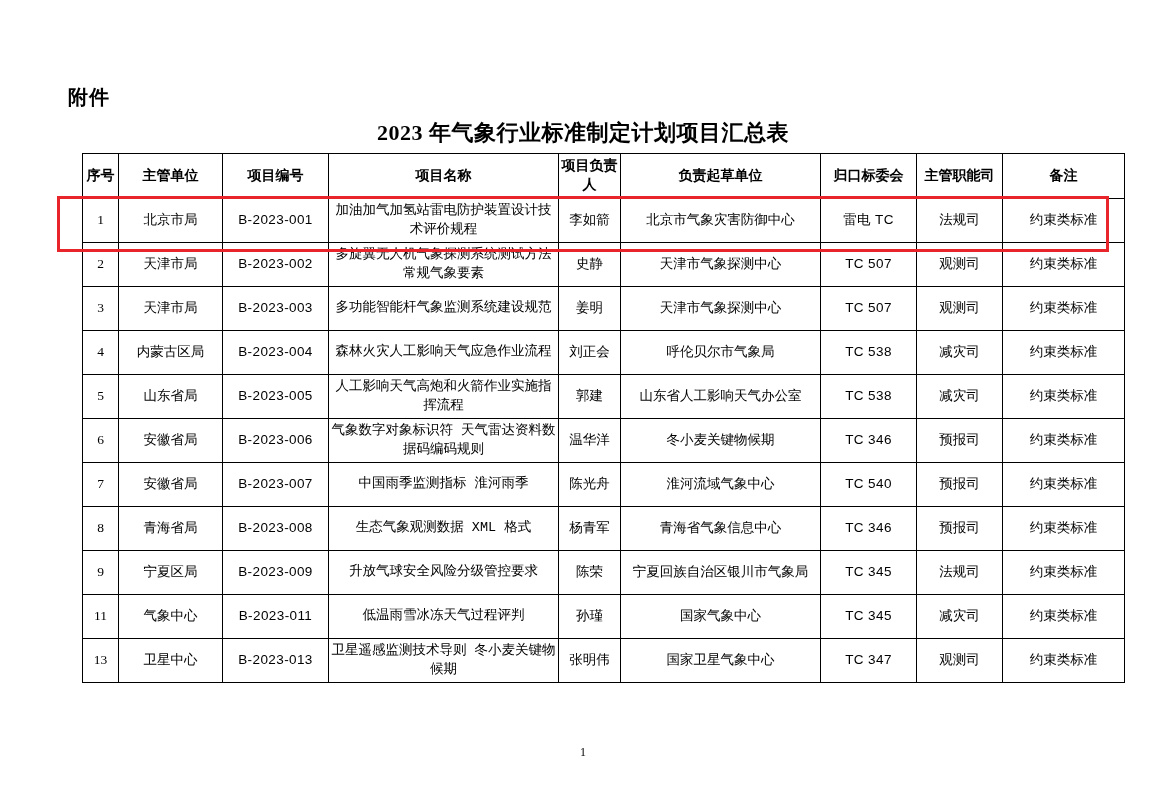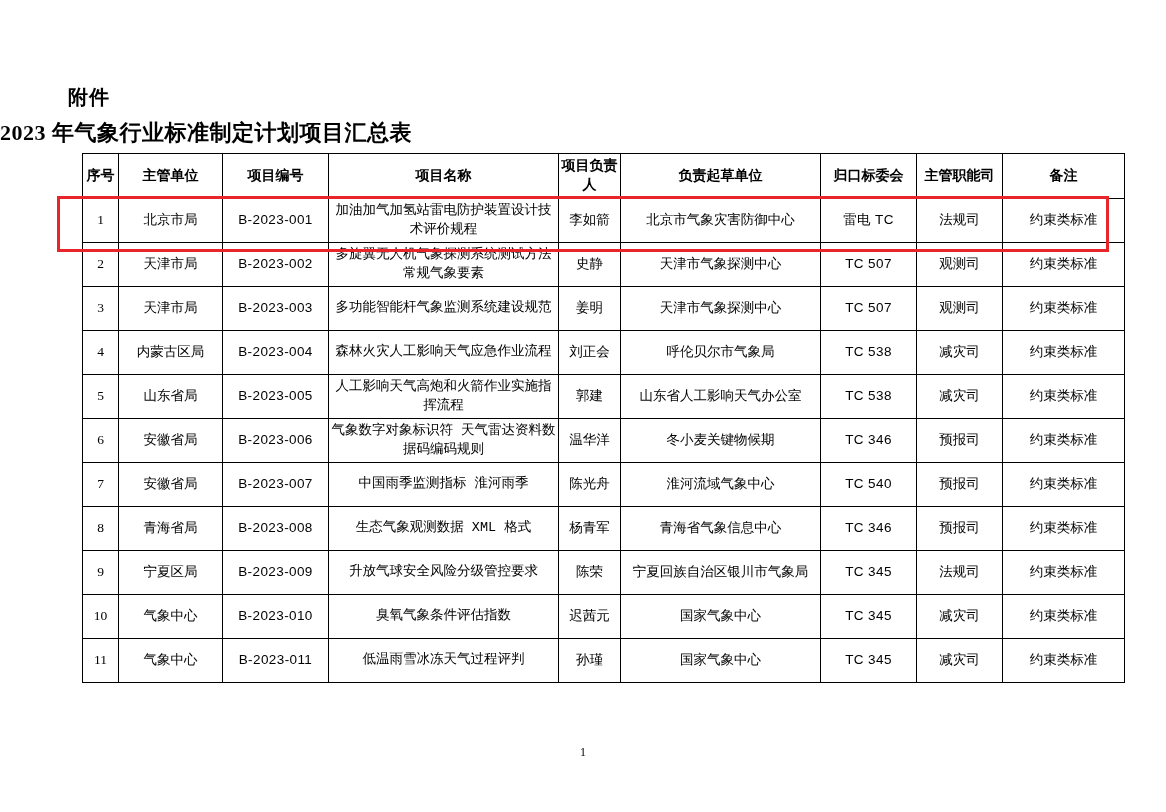--- a/index.html
+++ b/index.html
@@ -27,21 +27,21 @@
     top: 84px;
     font-size: 20px;
     font-weight: bold;
     letter-spacing: 1px;
   }
   .doc-title {
     position: absolute;
     left: 0;
     top: 118px;
     width: 1166px;
-    text-align: left;
+    text-align: center;
     font-size: 22px;
     font-weight: bold;
     letter-spacing: 0.5px;
   }
   .table-wrap {
     position: absolute;
     left: 62px;
     top: 153px;
     width: 1042px;
     margin-left: 20px;
@@ -238,41 +238,41 @@
           <td>宁夏区局</td>
           <td class="code">B-2023-009</td>
           <td class="name">升放气球安全风险分级管控要求</td>
           <td>陈荣</td>
           <td>宁夏回族自治区银川市气象局</td>
           <td class="code">TC 345</td>
           <td>法规司</td>
           <td>约束类标准</td>
         </tr>
         <tr>
-          <td>10</td>
-          <td>气象中心</td>
-          <td class="code">B-2023-010</td>
-          <td class="name">臭氧气象条件评估指数</td>
-          <td>迟茜元</td>
-          <td>国家气象中心</td>
-          <td class="code">TC 345</td>
-          <td>减灾司</td>
-          <td>约束类标准</td>
-        </tr>
-        <tr>
           <td>11</td>
           <td>气象中心</td>
           <td class="code">B-2023-011</td>
           <td class="name">低温雨雪冰冻天气过程评判</td>
           <td>孙瑾</td>
           <td>国家气象中心</td>
           <td class="code">TC 345</td>
           <td>减灾司</td>
           <td>约束类标准</td>
         </tr>
+        <tr>
+          <td>13</td>
+          <td>卫星中心</td>
+          <td class="code">B-2023-013</td>
+          <td class="name">卫星遥感监测技术导则  冬小麦关键物候期</td>
+          <td>张明伟</td>
+          <td>国家卫星气象中心</td>
+          <td class="code">TC 347</td>
+          <td>观测司</td>
+          <td>约束类标准</td>
+        </tr>
       </tbody>
     </table>
   </div>
 
   <div class="highlight-box" style="border-color: rgb(232, 37, 42);"></div>
 
   <div class="page-number">1</div>
 
 </div>
 

